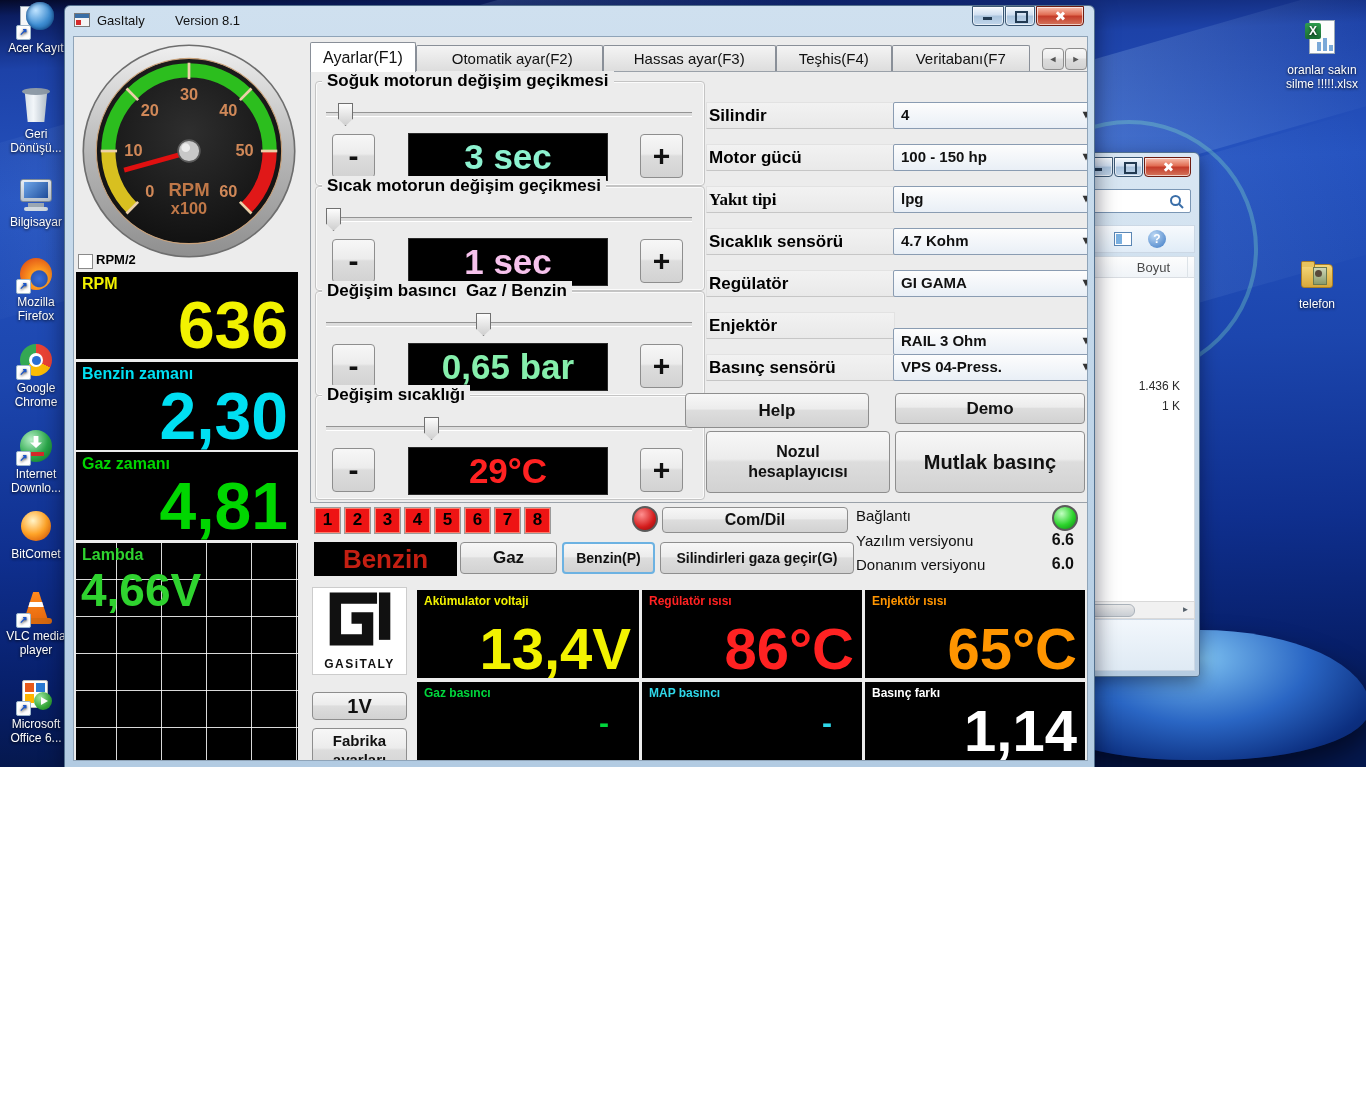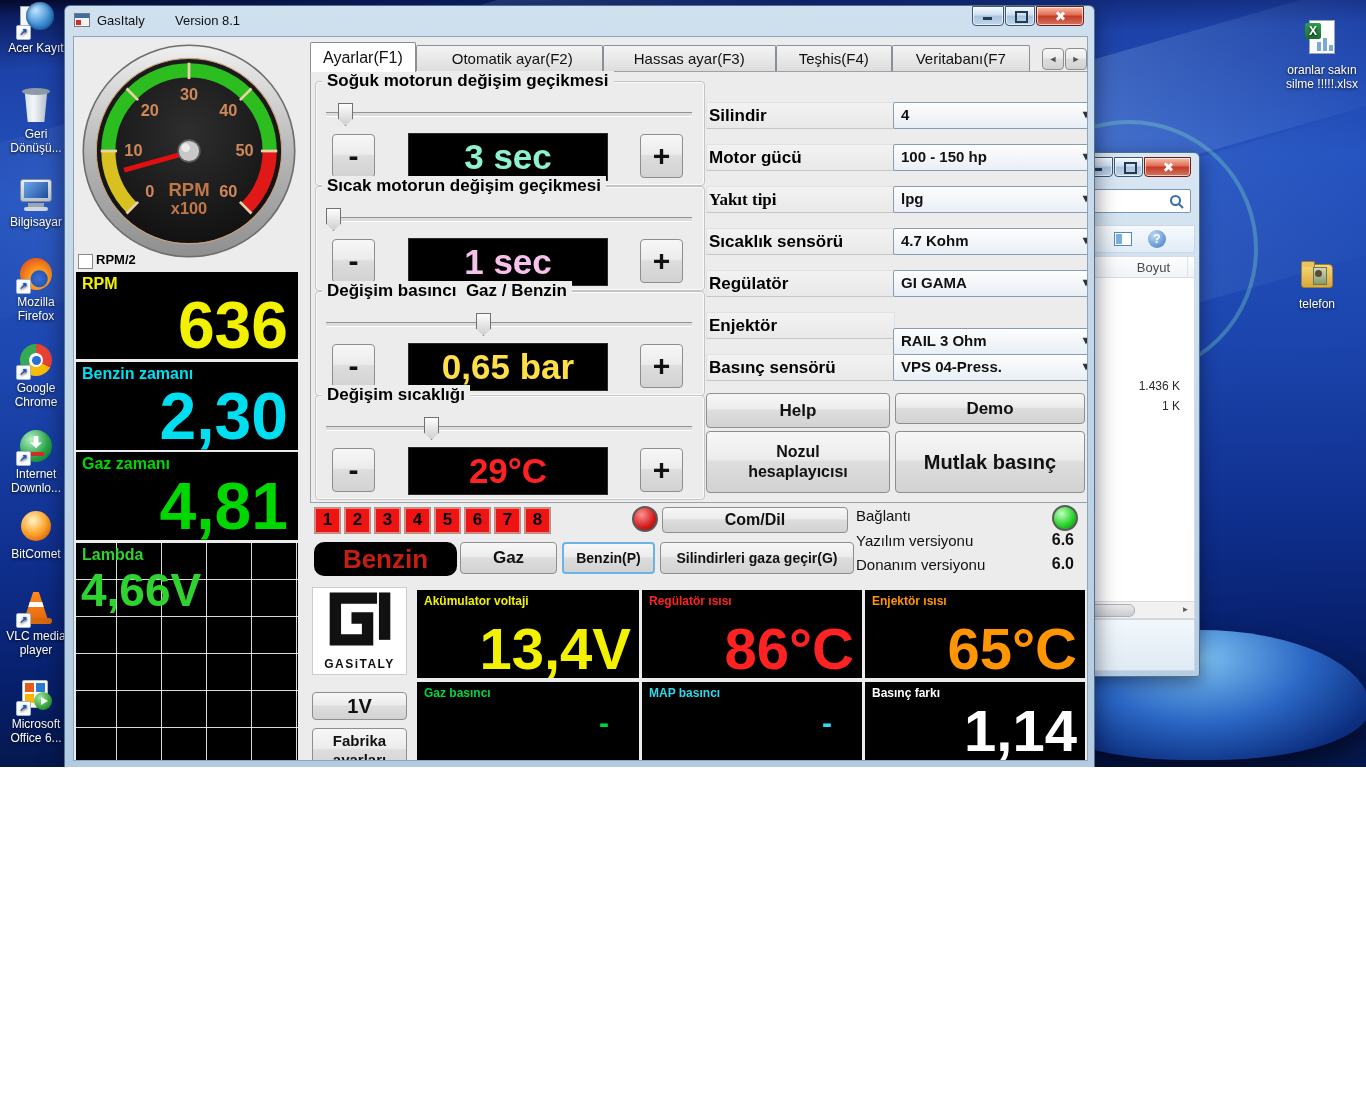--- a/index.html
+++ b/index.html
@@ -311,21 +311,21 @@
           <div class="thumb" style="left:10px;"></div>
           <div class="btn" style="position:absolute;left:16px;top:52px;width:43px;height:44px;font-size:30px;">-</div>
           <div class="valdisp" style="left: 92px; top: 51px; width: 198px; height: 46px; color: rgb(246, 194, 236);">1 sec</div>
           <div class="btn" style="position:absolute;left:324px;top:52px;width:43px;height:44px;font-size:30px;">+</div>
         </div>
         <div class="gbox" style="top:219px;">
           <span class="gtitle2">Değişim basıncı &nbsp;Gaz / Benzin</span>
           <div class="track"></div>
           <div class="thumb" style="left:160px;"></div>
           <div class="btn" style="position:absolute;left:16px;top:52px;width:43px;height:44px;font-size:30px;">-</div>
-          <div class="valdisp" style="left: 92px; top: 51px; width: 198px; height: 46px; color: #fde047;">0,65 bar</div>
+          <div class="valdisp" style="left: 92px; top: 51px; width: 198px; height: 46px; color: #86efac;">0,65 bar</div>
           <div class="btn" style="position:absolute;left:324px;top:52px;width:43px;height:44px;font-size:30px;">+</div>
         </div>
         <div class="gbox" style="top:323px;">
           <span class="gtitle2">Değişim sıcaklığı</span>
           <div class="track"></div>
           <div class="thumb" style="left:108px;"></div>
           <div class="btn" style="position:absolute;left:16px;top:52px;width:43px;height:44px;font-size:30px;">-</div>
           <div class="valdisp" style="left: 92px; top: 51px; width: 198px; height: 46px; color: rgb(255, 34, 34);">29°C</div>
           <div class="btn" style="position:absolute;left:324px;top:52px;width:43px;height:44px;font-size:30px;">+</div>
         </div>
@@ -338,21 +338,21 @@
         <div class="combo" style="left:582px;top:114px;width:192px;"><span>lpg</span><span class="arr">▾</span></div>
         <div class="prow-label" style="left:395px;top:156px;width:185px;">Sıcaklık sensörü</div>
         <div class="combo" style="left:582px;top:156px;width:192px;"><span>4.7 Kohm</span><span class="arr">▾</span></div>
         <div class="prow-label" style="left:395px;top:198px;width:185px;">Regülatör</div>
         <div class="combo" style="left:582px;top:198px;width:192px;"><span>GI GAMA</span><span class="arr">▾</span></div>
         <div class="prow-label" style="left:395px;top:240px;width:185px;">Enjektör</div>
         <div class="combo" style="left:582px;top:256px;width:192px;"><span>RAIL 3 Ohm</span><span class="arr">▾</span></div>
         <div class="prow-label" style="left:395px;top:282px;width:185px;">Basınç sensörü</div>
         <div class="combo" style="left:582px;top:282px;width:192px;"><span>VPS 04-Press.</span><span class="arr">▾</span></div>
 
-        <div class="btn" style="position:absolute;left:395px;top:321px;width:184px;height:35px;font-size:17px;">Help</div>
+        <div class="btn" style="position:absolute;left:374px;top:321px;width:184px;height:35px;font-size:17px;">Help</div>
         <div class="btn" style="position:absolute;left:584px;top:321px;width:190px;height:31px;font-size:17px;">Demo</div>
         <div class="btn" style="position:absolute;left:395px;top:359px;width:184px;height:62px;font-size:16px;flex-direction:column;line-height:20px;">
           <span>Nozul</span>
             <span>hesaplayıcısı</span>
         </div>
         <div class="btn" style="position:absolute;left:584px;top:359px;width:190px;height:62px;font-size:20px;">Mutlak basınç</div>
       </div>
 
       <div class="cyl" style="left:240px;top:470px;">1</div>
       <div class="cyl" style="left:270px;top:470px;">2</div>
@@ -365,21 +365,21 @@
       <div class="led red" style="left:558px;top:469px;"></div>
       <div class="btn" style="position:absolute;left:588px;top:470px;width:186px;height:26px;font-size:16px;">Com/Dil</div>
 
       <span class="stat" style="left:782px;top:470px;">Bağlantı</span>
       <div class="led green" style="left:978px;top:468px;"></div>
       <span class="stat" style="left:782px;top:495px;">Yazılım versiyonu</span>
       <span class="statval" style="left:960px;top:494px;width:40px;">6.6</span>
       <span class="stat" style="left:782px;top:519px;">Donanım versiyonu</span>
       <span class="statval" style="left:960px;top:518px;width:40px;">6.0</span>
 
-      <div class="blackpanel" style="left:240px;top:505px;width:143px;height:34px;display:flex;align-items:center;justify-content:center;border-radius:10px;">
+      <div class="blackpanel" style="left:240px;top:505px;width:143px;height:34px;display:flex;align-items:center;justify-content:center;">
         <span style="color:#c41f12;font-weight:bold;font-size:26px;">Benzin</span>
       </div>
       <div class="btn" style="position:absolute;left:386px;top:505px;width:97px;height:32px;font-size:17px;">Gaz</div>
       <div class="btn" style="position:absolute;left:488px;top:505px;width:93px;height:32px;font-size:14px;border:2px solid #6cb2e2;">Benzin(P)</div>
       <div class="btn" style="position:absolute;left:586px;top:505px;width:194px;height:32px;font-size:14px;">Silindirleri gaza geçir(G)</div>
 
       <div class="abs" style="left:238px;top:550px;width:95px;height:88px;background:#fff;border:1px solid #ccc;">
         <svg width="72" height="58" viewBox="0 0 76 60" style="position:absolute;left:11px;top:2px;">
           <path d="M56 8 L12 8 L12 52 L46 52 L46 29 L29 29" fill="none" stroke="#111" stroke-width="12"></path>
           <rect x="58" y="2" width="12" height="50" fill="#111"></rect>

